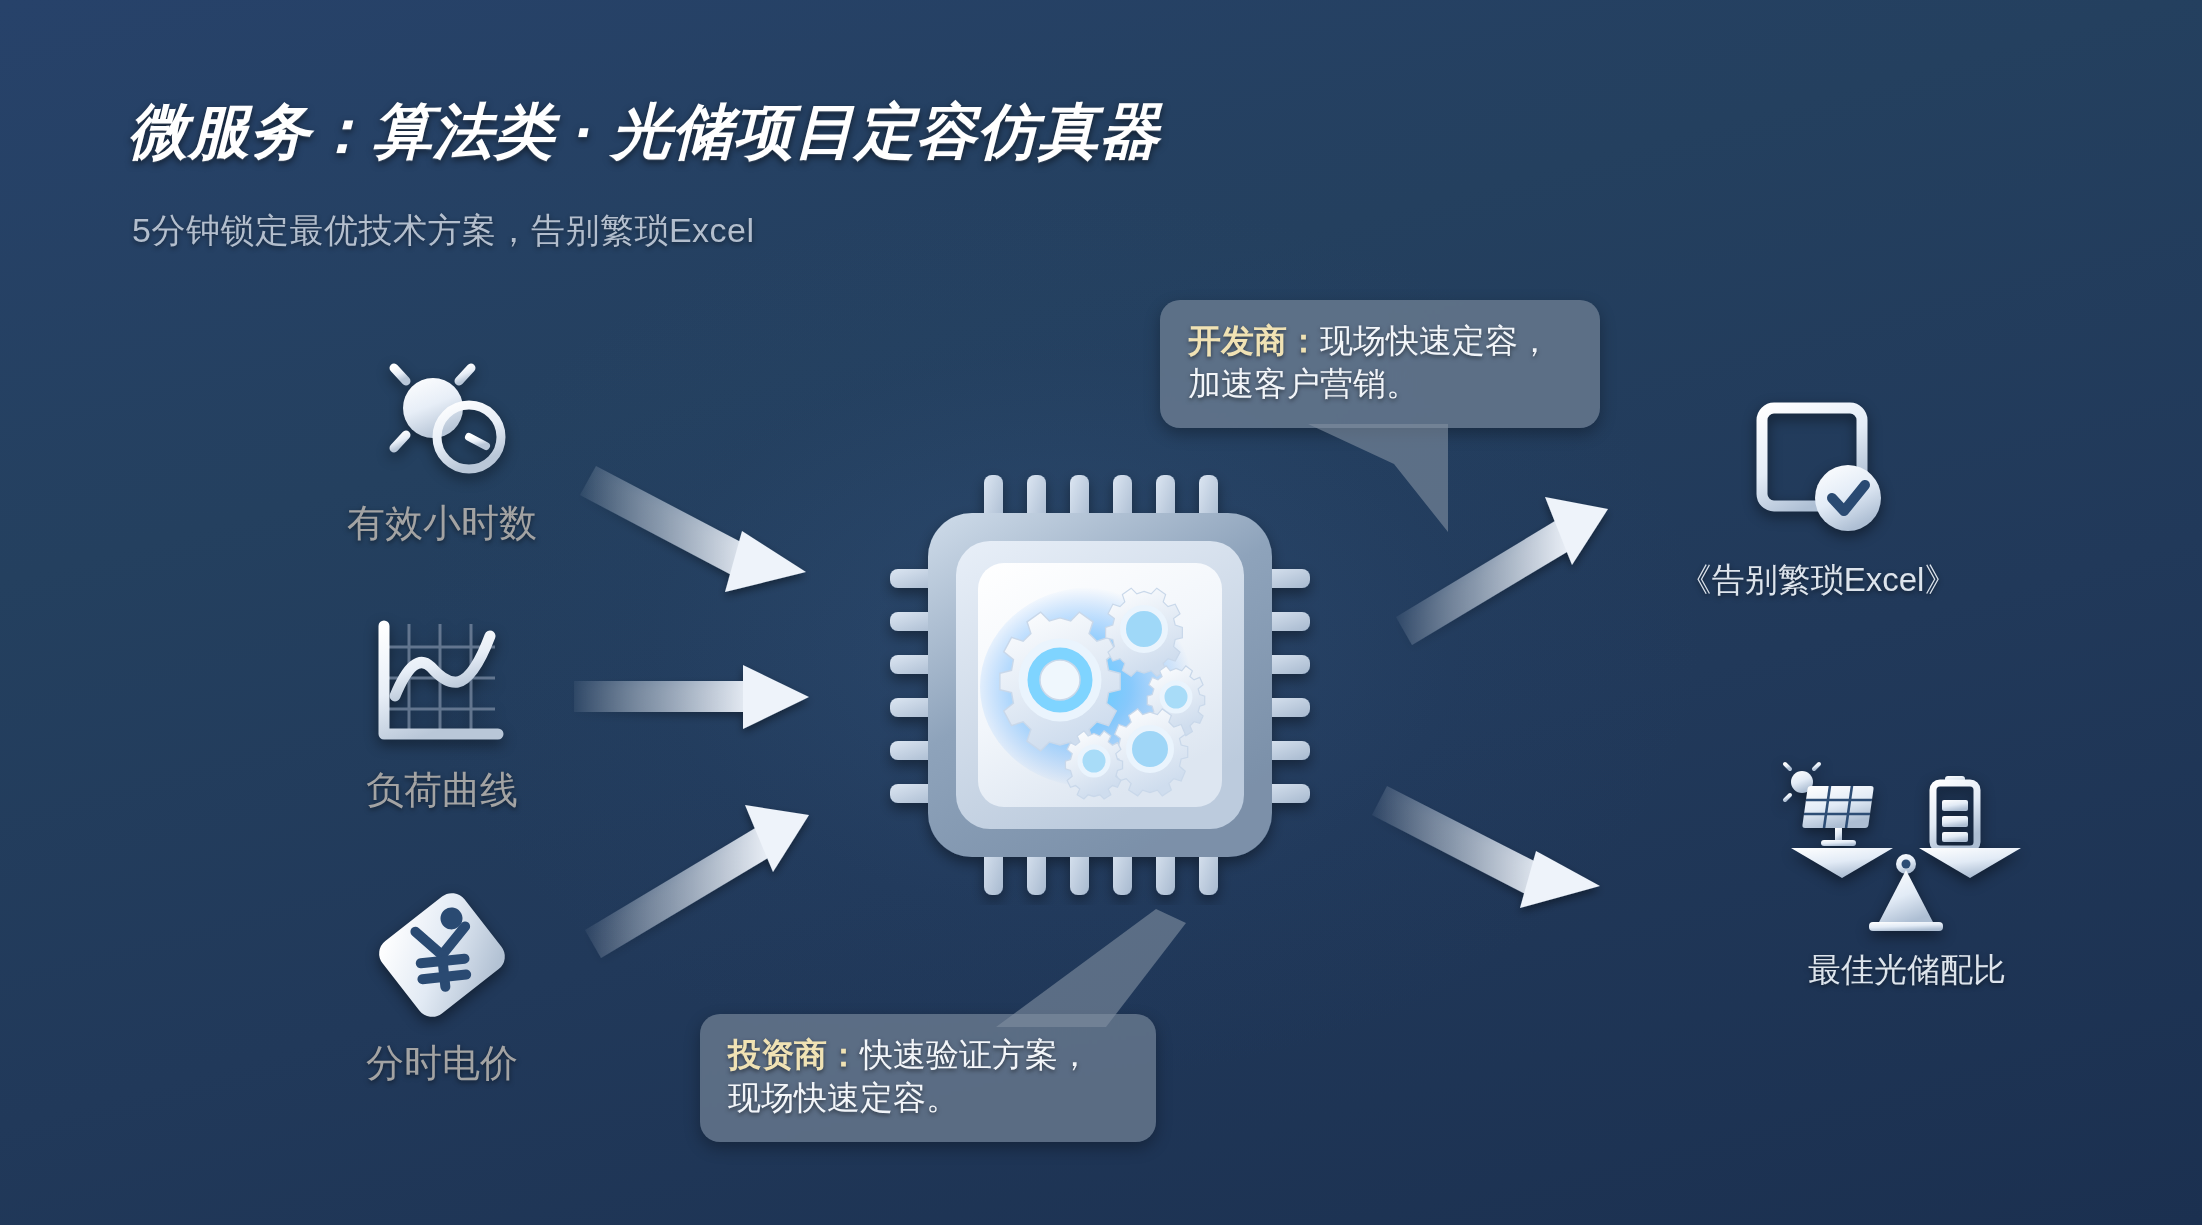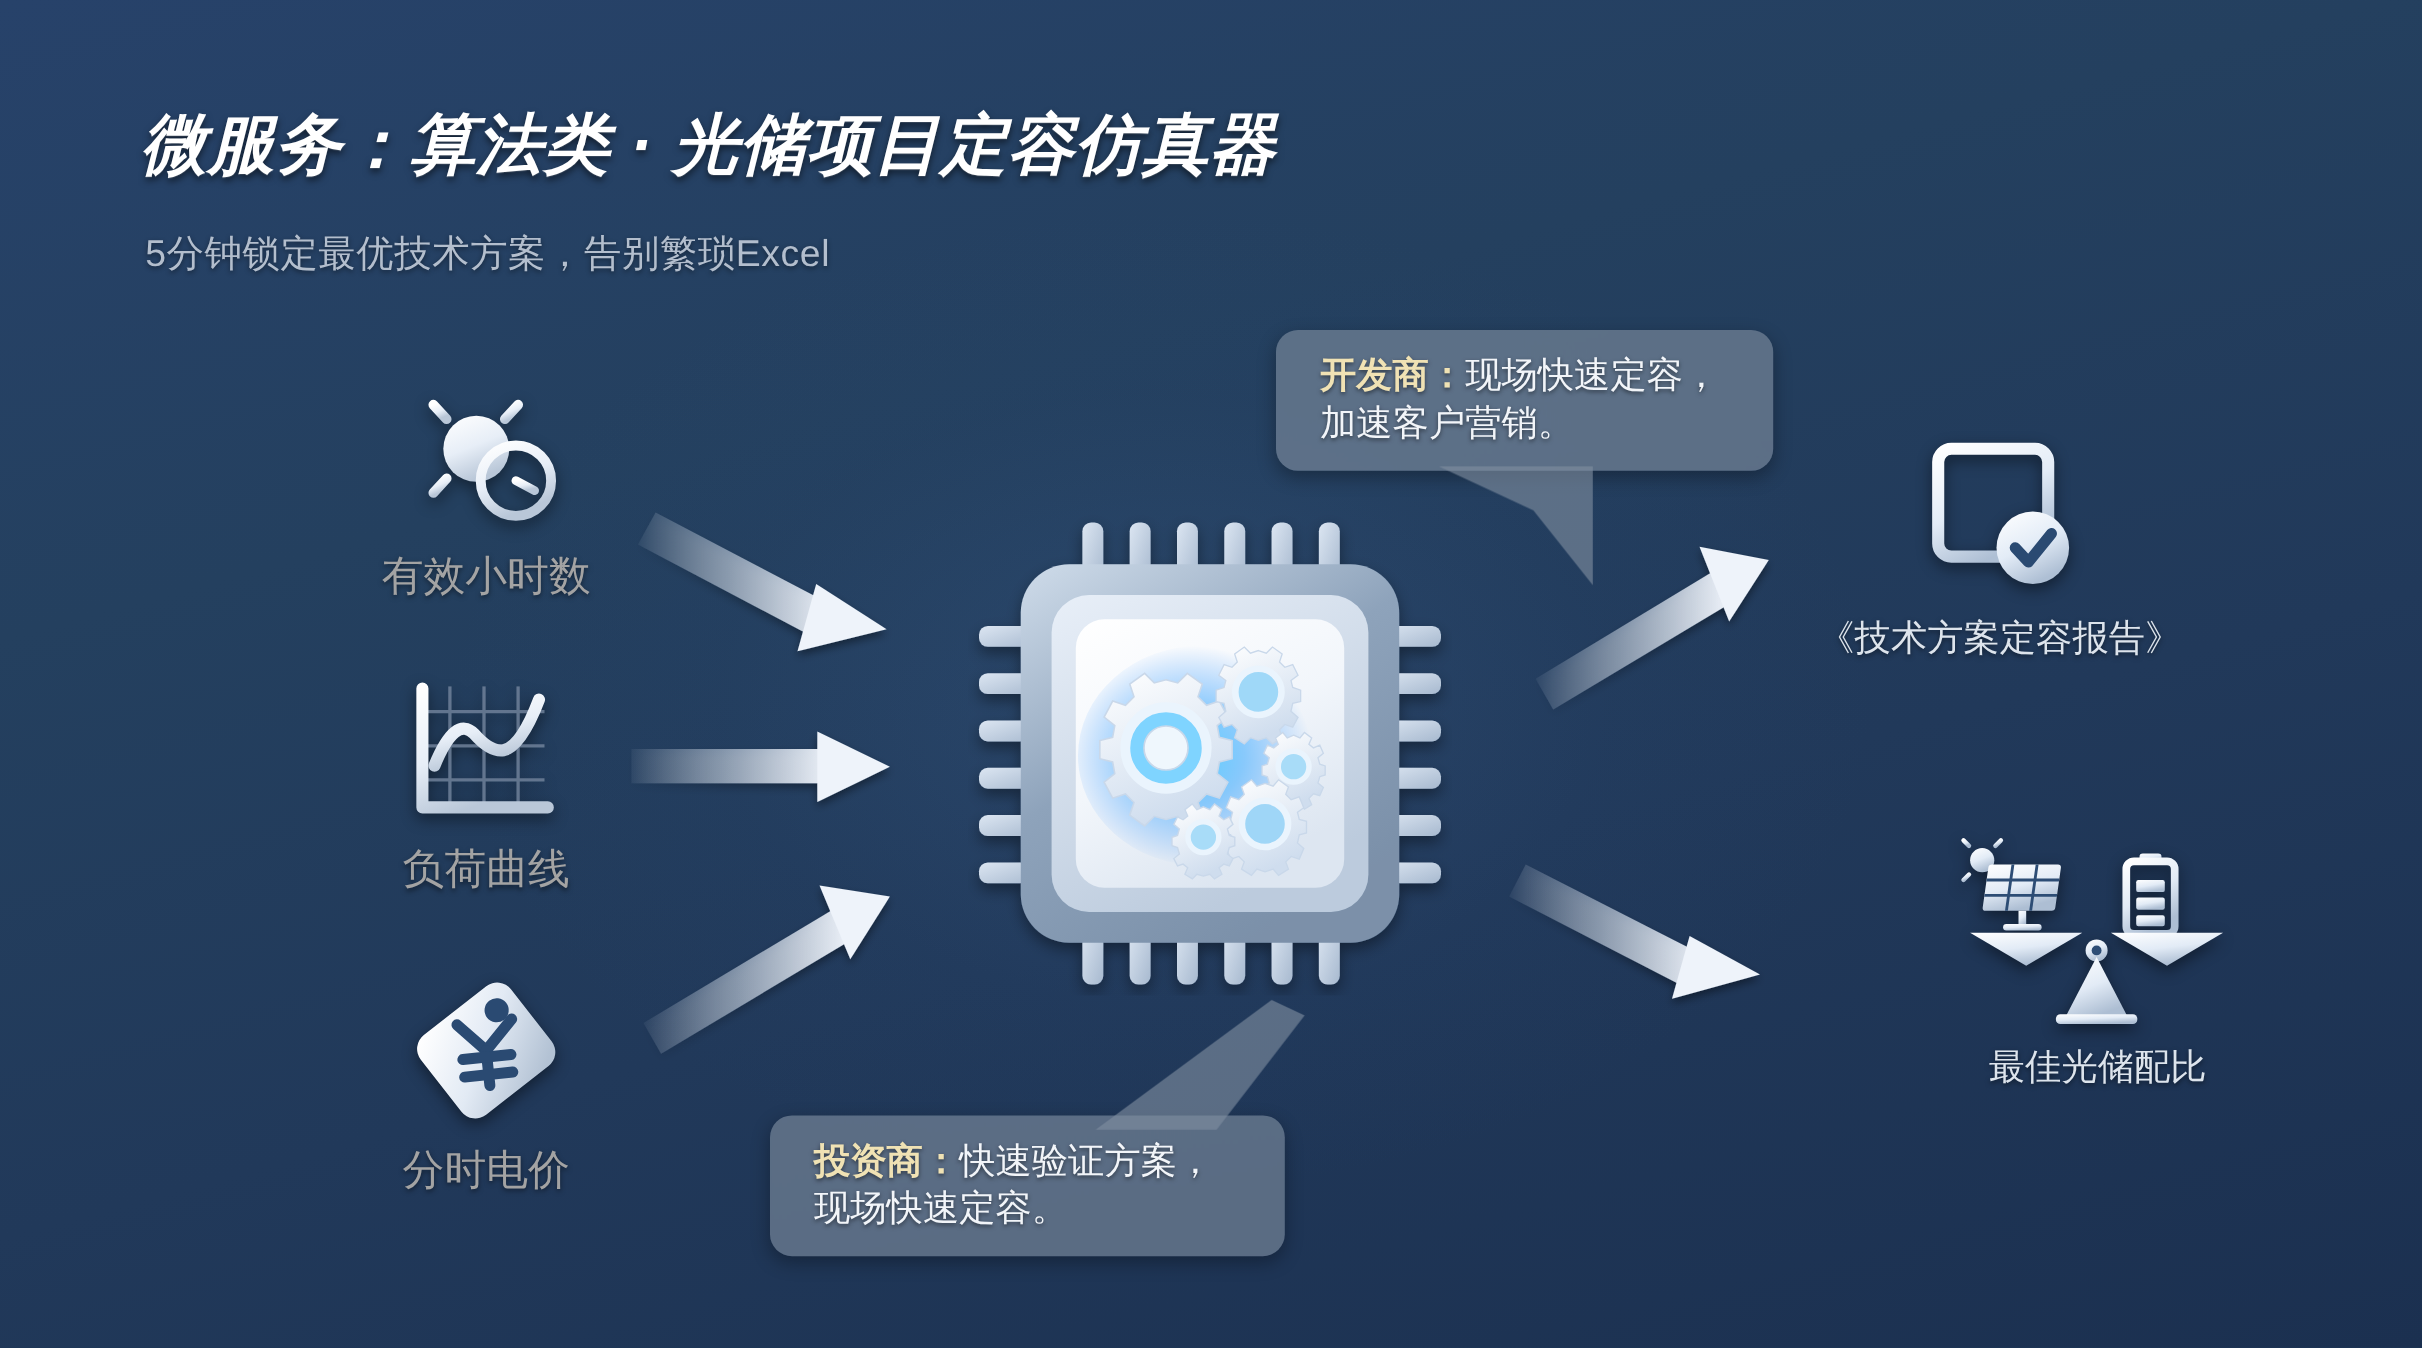--- a/index.html
+++ b/index.html
@@ -40,21 +40,21 @@
   .node.out .cap{color:#dde4ec;font-size:33px;}
 
   
   #chip{position:absolute;left:880px;top:465px;width:440px;height:440px;}
 
   
   .bubble{
     position:absolute;
     background:rgba(128,142,160,.62);
     border-radius:20px;
-    padding:20px 28px 22px 40px;
+    padding:20px 28px 22px 28px;
     box-shadow:0 6px 16px rgba(0,0,0,.3);
     backdrop-filter:blur(1px);
   }
   .bubble .line{
     font-size:33px;line-height:1.30;color:#f2f5f9;font-weight:500;
     text-shadow:0 2px 4px rgba(0,0,0,.5);white-space:nowrap;
   }
   .bubble .role{color:#f0e2b4;font-weight:700;}
 
   
@@ -329,21 +329,21 @@
                  v-74 a12 12 0 0 1 12 -12 z" fill="none" stroke="url(#doc)" stroke-width="11" stroke-linejoin="round"></path>
         <g stroke="url(#doc)" stroke-width="10" stroke-linecap="round">
           <line x1="50" y1="48" x2="104" y2="48"></line>
           <line x1="50" y1="68" x2="104" y2="68"></line>
           <line x1="50" y1="88" x2="84" y2="88"></line>
         </g>
         <circle cx="110" cy="108" r="33" fill="url(#doc)"></circle>
         <path d="M94 108 l12 13 l21 -26" fill="none" stroke="#2a4a72" stroke-width="10" stroke-linecap="round" stroke-linejoin="round"></path>
       </svg>
     </div>
-    <div class="cap">《技术方案定容报告》</div>
+    <div class="cap">《告别繁琐Excel》</div>
   </div>
 
   <div class="node out" style="left:1712px;top:750px;width:390px;">
     <div class="glyph">
       <svg width="260" height="190" viewBox="0 0 260 190">
         <defs>
           <linearGradient id="bal" x1="0" y1="0" x2="0.4" y2="1">
             <stop offset="0" stop-color="#ffffff"></stop>
               <stop offset="0.55" stop-color="#e2ebf6"></stop>
               <stop offset="1" stop-color="#adbed3"></stop>

